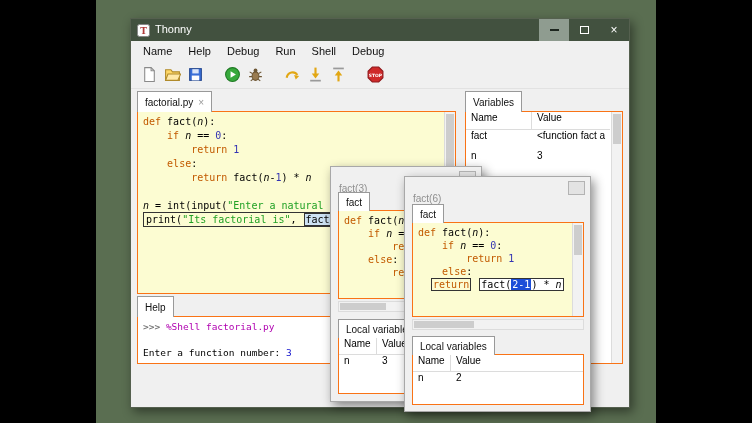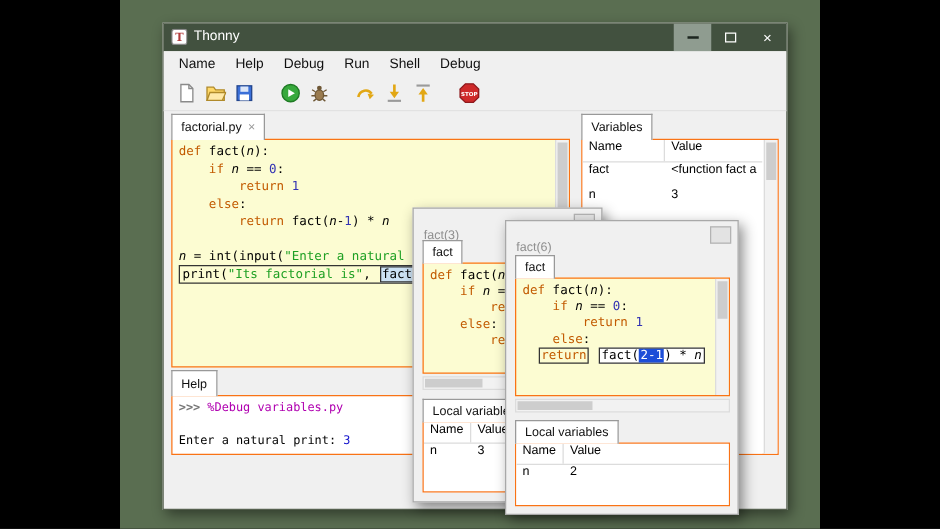--- a/index.html
+++ b/index.html
@@ -203,21 +203,21 @@
       <div class="code"><div class="cl"><span class="tk-k">def</span><span class="tk-p"> fact(</span><span class="tk-i">n</span><span class="tk-p">):</span></div><div class="cl"><span class="tk-p">    </span><span class="tk-k">if</span><span class="tk-p"> </span><span class="tk-i">n</span><span class="tk-p"> == </span><span class="tk-n">0</span><span class="tk-p">:</span></div><div class="cl"><span class="tk-p">        </span><span class="tk-k">return</span><span class="tk-p"> </span><span class="tk-n">1</span></div><div class="cl"><span class="tk-p">    </span><span class="tk-k">else</span><span class="tk-p">:</span></div><div class="cl"><span class="tk-p">        </span><span class="tk-k">return</span><span class="tk-p"> fact(</span><span class="tk-i">n</span><span class="tk-p">-</span><span class="tk-n">1</span><span class="tk-p">) * </span><span class="tk-i">n</span></div><div class="cl"></div><div class="cl"><span class="tk-i">n</span><span class="tk-p"> = int(input(</span><span class="tk-s">"Enter a natural number: "</span><span class="tk-p">))</span></div><div class="cl"><span class="linebox"><span class="tk-p">print(</span><span class="tk-s">"Its factorial is"</span><span class="tk-p">, </span><span class="box hl"><span class="tk-p">fact(</span><span class="tk-n">3</span><span class="tk-p">)</span></span><span class="tk-p">)</span></span></div></div>
       <div class="vscroll">
           <div class="vthumb" style="height:80px"></div>
         </div>
     </div>
 
     <div class="tab" id="shell-tab">
       <span>Help</span>
     </div>
     <div class="pane" id="shell-pane">
-      <div class="code shellcode"><div class="cl"><span class="tk-prompt">&gt;&gt;&gt; </span><span class="tk-magic">%Debug variables.py</span></div><div class="cl"></div><div class="cl"><span class="tk-p">Enter a natural print: </span><span class="tk-stdin">3</span></div></div>
+      <div class="code shellcode"><div class="cl"><span class="tk-prompt">&gt;&gt;&gt; </span><span class="tk-magic">%Shell factorial.py</span></div><div class="cl"></div><div class="cl"><span class="tk-p">Enter a function number: </span><span class="tk-stdin">3</span></div></div>
     </div>
 
     <div class="tab" id="vars-tab">
       <span>Variables</span>
     </div>
     <div class="pane" id="vars-pane">
       <div class="tbl vars-tbl">
           <div class="trow thead">
             <div class="tc c0">Name</div>
             <div class="tc c1">Value</div>

